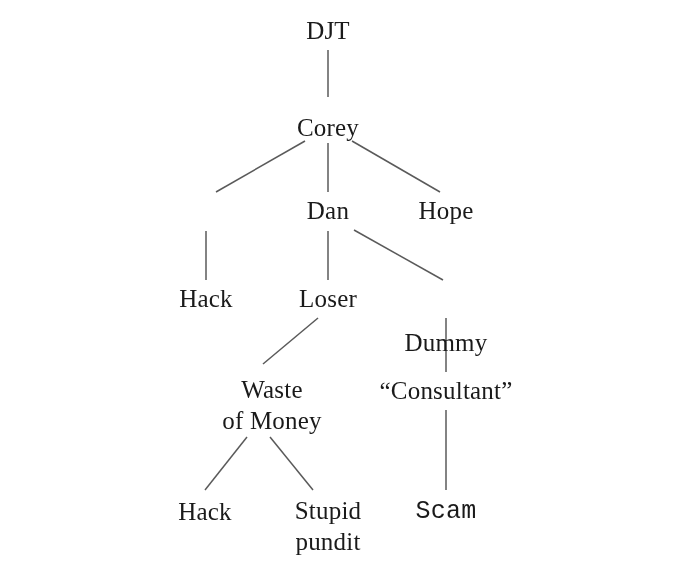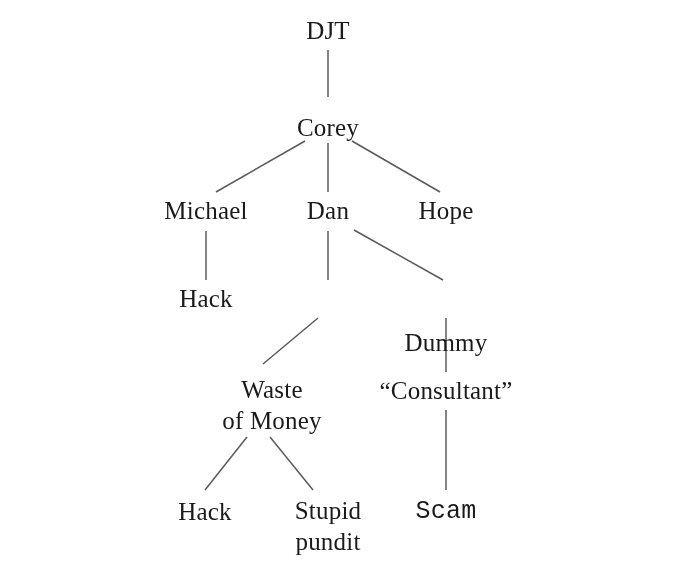--- a/index.html
+++ b/index.html
@@ -68,31 +68,31 @@
       <line x1="446" y1="410" x2="446" y2="490" stroke="#5a5a5a" stroke-width="1.5" stroke-linecap="butt" shape-rendering="geometricPrecision"></line>
     </svg>
 
   <div id="node-layer">
       <div class="tree-node" style="left: 328px; top: 30px;">
         <span class="node-line">DJT</span>
       </div>
       <div class="tree-node" style="left: 328px; top: 119px; margin-top: 8px;">
         <span class="node-line">Corey</span>
       </div>
-      <div class="tree-node" style="left: 206px; top: 210px;">
-        <span class="node-line">Michael</span>
-      </div>
       <div class="tree-node" style="left: 328px; top: 210px;">
         <span class="node-line">Dan</span>
       </div>
       <div class="tree-node" style="left: 446px; top: 210px;">
         <span class="node-line">Hope</span>
       </div>
       <div class="tree-node" style="left: 206px; top: 298px;">
         <span class="node-line">Hack</span>
+      </div>
+      <div class="tree-node" style="left: 328px; top: 298px;">
+        <span class="node-line">Loser</span>
       </div>
       <div class="tree-node" style="left: 446px; top: 298px; margin-top: 44px;">
         <span class="node-line">Dummy</span>
       </div>
       <div class="tree-node" style="left: 272px; top: 405px;">
         <span class="node-line">Waste</span>
         <span class="node-line">of Money</span>
       </div>
       <div class="tree-node" style="left: 446px; top: 390px;">
         <span class="node-line">“Consultant”</span>

